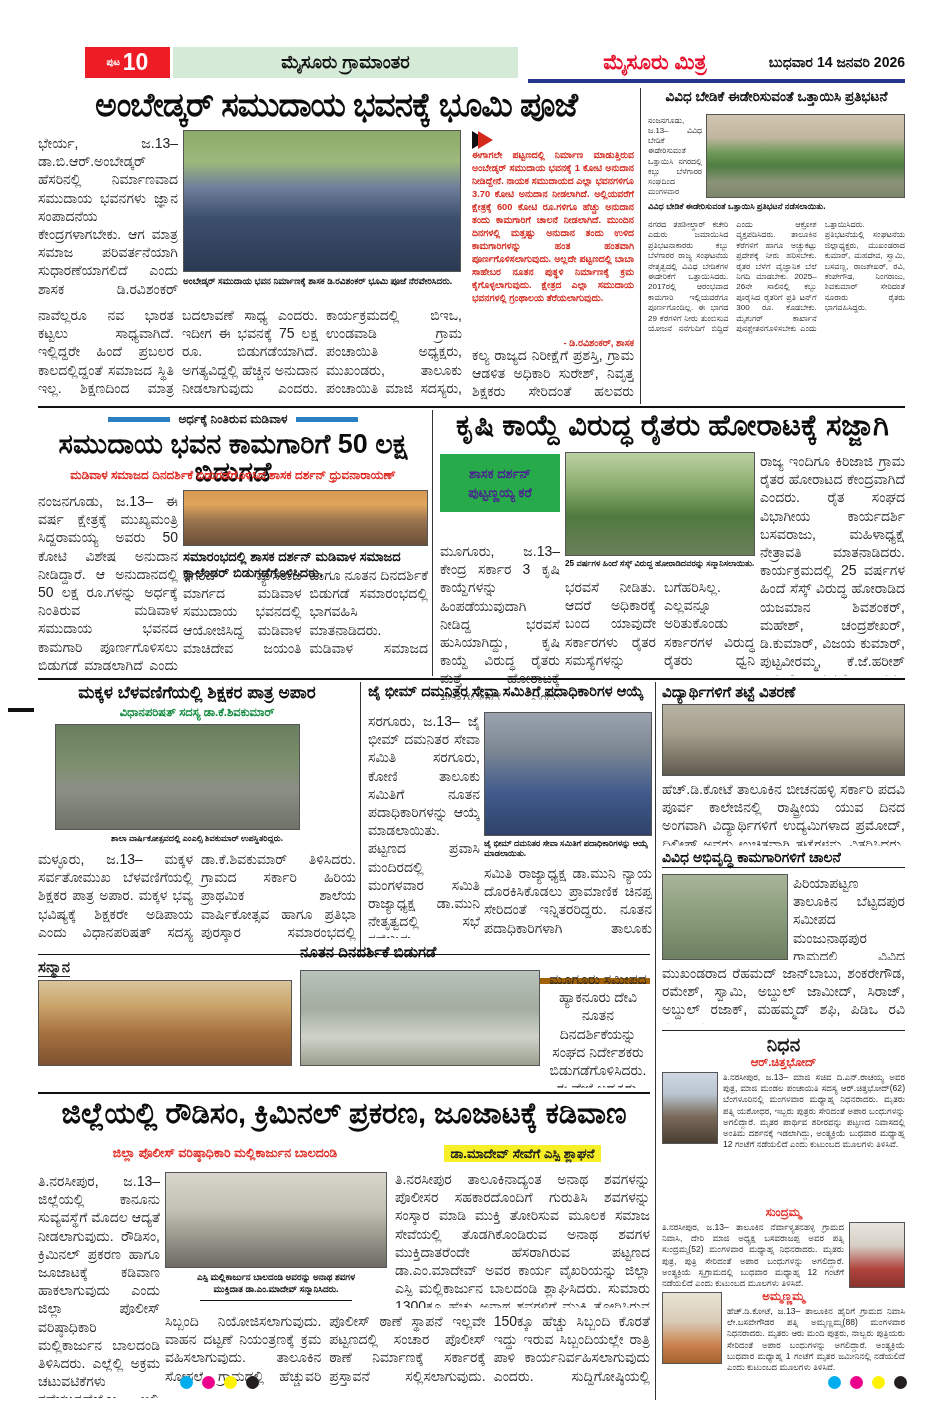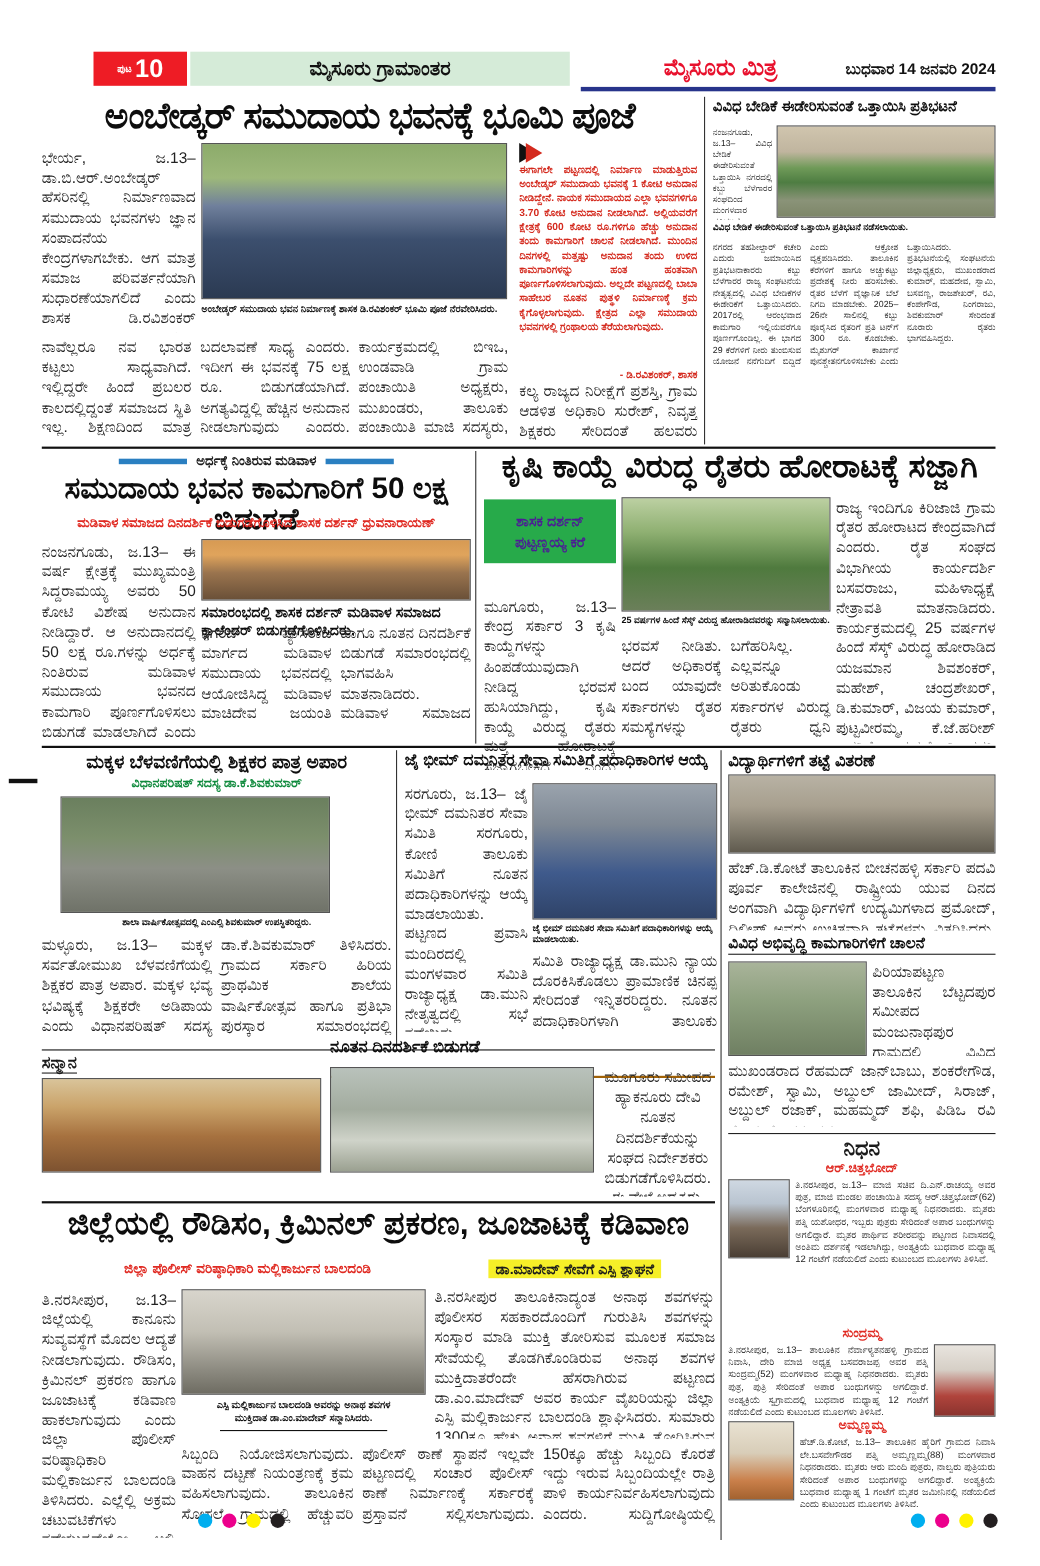--- a/index.html
+++ b/index.html
@@ -75,37 +75,37 @@
 <div class="page">
 
   <div class="abs page-badge" style="left:85px;top:47px;width:85px;height:31px;">
     <span class="lbl">ಪುಟ</span>
     <span class="num">10</span>
   </div>
   <div class="abs edition" style="left:173px;top:47px;width:345px;height:31px;">
     <span>ಮೈಸೂರು ಗ್ರಾಮಾಂತರ</span>
   </div>
   <div class="abs masthead" style="left:540px;top:50px;width:230px;">ಮೈಸೂರು ಮಿತ್ರ</div>
-  <div class="abs date" style="left:755px;top:54px;width:150px;">ಬುಧವಾರ 14 ಜನವರಿ 2024</div>
+  <div class="abs date" style="left:755px;top:54px;width:150px;">ಬುಧವಾರ 14 ಜನವರಿ 2026</div>
   <div class="abs blue-rule" style="left:528px;top:79px;width:377px;height:4px;"></div>
 
   <div class="abs hl hl-main" style="left:38px;top:88px;width:596px;">ಅಂಬೇಡ್ಕರ್ ಸಮುದಾಯ ಭವನಕ್ಕೆ ಭೂಮಿ ಪೂಜೆ</div>
   <div class="abs body-txt" style="left:38px;top:134px;width:140px;height:168px;">ಭೇರ್ಯ, ಜ.13– ಡಾ.ಬಿ.ಆರ್.ಅಂಬೇಡ್ಕರ್ ಹೆಸರಿನಲ್ಲಿ ನಿರ್ಮಾಣವಾದ ಸಮುದಾಯ ಭವನಗಳು ಜ್ಞಾನ ಸಂಪಾದನೆಯ ಕೇಂದ್ರಗಳಾಗಬೇಕು. ಆಗ ಮಾತ್ರ ಸಮಾಜ ಪರಿವರ್ತನೆಯಾಗಿ ಸುಧಾರಣೆಯಾಗಲಿದೆ ಎಂದು ಶಾಸಕ ಡಿ.ರವಿಶಂಕರ್ ತಿಳಿಸಿದರು. ತಾಲೂಕಿನ ಹೊಸ ಅಗ್ರಹಾರ ಗ್ರಾಮದಲ್ಲಿ ಮಂಗಳವಾರ ಹೋಬಳಿ ಮಟ್ಟದ ಸಂವಿಧಾನ ಶಿಲ್ಪಿ ಡಾ.ಬಿ.ಆರ್.ಅಂಬೇಡ್ಕರ್ ಸಮುದಾಯ ಭವನ ನಿರ್ಮಾಣ ಕಾಮಗಾರಿಗೆ ಭೂಮಿ ಪೂಜೆ ನೆರವೇರಿಸಿ ಮಾತನಾಡಿದರು.</div>
   <div class="abs photo ph-crowd" style="left:183px;top:130px;width:278px;height:142px;"></div>
   <div class="abs cap" style="left:183px;top:276px;width:278px;">ಅಂಬೇಡ್ಕರ್ ಸಮುದಾಯ ಭವನ ನಿರ್ಮಾಣಕ್ಕೆ ಶಾಸಕ ಡಿ.ರವಿಶಂಕರ್ ಭೂಮಿ ಪೂಜೆ ನೆರವೇರಿಸಿದರು.</div>
   <div class="abs" style="left:472px;top:130px;width:162px;">
     <span class="arrow arrow-k"></span><span class="arrow"></span>
     <div class="quote" style="height:188px;">ಈಗಾಗಲೇ ಪಟ್ಟಣದಲ್ಲಿ ನಿರ್ಮಾಣ ಮಾಡುತ್ತಿರುವ ಅಂಬೇಡ್ಕರ್ ಸಮುದಾಯ ಭವನಕ್ಕೆ 1 ಕೋಟಿ ಅನುದಾನ ನೀಡಿದ್ದೇನೆ. ನಾಯಕ ಸಮುದಾಯದ ಎಲ್ಲಾ ಭವನಗಳಿಗೂ 3.70 ಕೋಟಿ ಅನುದಾನ ನೀಡಲಾಗಿದೆ. ಅಲ್ಲಿಯವರೆಗೆ ಕ್ಷೇತ್ರಕ್ಕೆ 600 ಕೋಟಿ ರೂ.ಗಳಿಗೂ ಹೆಚ್ಚು ಅನುದಾನ ತಂದು ಕಾಮಗಾರಿಗೆ ಚಾಲನೆ ನೀಡಲಾಗಿದೆ. ಮುಂದಿನ ದಿನಗಳಲ್ಲಿ ಮತ್ತಷ್ಟು ಅನುದಾನ ತಂದು ಉಳಿದ ಕಾಮಗಾರಿಗಳನ್ನು ಹಂತ ಹಂತವಾಗಿ ಪೂರ್ಣಗೊಳಿಸಲಾಗುವುದು. ಅಲ್ಲದೇ ಪಟ್ಟಣದಲ್ಲಿ ಬಾಬಾ ಸಾಹೇಬರ ನೂತನ ಪುತ್ಥಳಿ ನಿರ್ಮಾಣಕ್ಕೆ ಕ್ರಮ ಕೈಗೊಳ್ಳಲಾಗುವುದು. ಕ್ಷೇತ್ರದ ಎಲ್ಲಾ ಸಮುದಾಯ ಭವನಗಳಲ್ಲಿ ಗ್ರಂಥಾಲಯ ತೆರೆಯಲಾಗುವುದು.</div>
     <div class="quote-attr">- ಡಿ.ರವಿಶಂಕರ್, ಶಾಸಕ</div>
   </div>
   <div class="abs body-txt cols3" style="left:38px;top:306px;width:424px;height:96px;">ನಾವೆಲ್ಲರೂ ನವ ಭಾರತ ಕಟ್ಟಲು ಸಾಧ್ಯವಾಗಿದೆ. ಇಲ್ಲಿದ್ದರೇ ಹಿಂದೆ ಪ್ರಬಲರ ಕಾಲದಲ್ಲಿದ್ದಂತೆ ಸಮಾಜದ ಸ್ಥಿತಿ ಇಲ್ಲ. ಶಿಕ್ಷಣದಿಂದ ಮಾತ್ರ ಬದಲಾವಣೆ ಸಾಧ್ಯ ಎಂದರು. ಇದೀಗ ಈ ಭವನಕ್ಕೆ 75 ಲಕ್ಷ ರೂ. ಬಿಡುಗಡೆಯಾಗಿದೆ. ಅಗತ್ಯವಿದ್ದಲ್ಲಿ ಹೆಚ್ಚಿನ ಅನುದಾನ ನೀಡಲಾಗುವುದು ಎಂದರು. ಕಾರ್ಯಕ್ರಮದಲ್ಲಿ ಬಿಇಒ, ಉಂಡವಾಡಿ ಗ್ರಾಮ ಪಂಚಾಯಿತಿ ಅಧ್ಯಕ್ಷರು, ಮುಖಂಡರು, ತಾಲೂಕು ಪಂಚಾಯಿತಿ ಮಾಜಿ ಸದಸ್ಯರು, ಗ್ರಾಮಸ್ಥರು ಹಾಜರಿದ್ದರು. ಡಿ.ಟಿಪ್ಪು, ಹೆಚ್.ಎಸ್.ನಂಜುಂಡಸ್ವಾಮಿ, ಮುಖಂಡರಾದ ಮಹದೇವ, ಸ್ವಾಮಿ, ಕುಮಾರ್, ಶಿವಣ್ಣ ಸೇರಿದಂತೆ ಗ್ರಾಮಸ್ಥರು ಉಪಸ್ಥಿತರಿದ್ದರು.</div>
   <div class="abs body-txt" style="left:472px;top:346px;width:162px;height:56px;">ಕಲ್ಯ ರಾಜ್ಯದ ನಿರೀಕ್ಷೆಗೆ ಪ್ರಶಸ್ತಿ, ಗ್ರಾಮ ಆಡಳಿತ ಅಧಿಕಾರಿ ಸುರೇಶ್, ನಿವೃತ್ತ ಶಿಕ್ಷಕರು ಸೇರಿದಂತೆ ಹಲವರು ಉಪಸ್ಥಿತರಿದ್ದರು.</div>
 
   <div class="abs divider-v" style="left:640px;top:88px;height:316px;"></div>
-  <div class="abs hl hl-15" style="left:648px;top:90px;width:257px;">ವಿವಿಧ ಬೇಡಿಕೆ ಈಡೇರಿಸುವಂತೆ ಒತ್ತಾಯಿಸಿ ಪ್ರತಿಭಟನೆ</div>
+  <div class="abs hl hl-15" style="left:648px;top:90px;width:257px;text-align:center;">ವಿವಿಧ ಬೇಡಿಕೆ ಈಡೇರಿಸುವಂತೆ ಒತ್ತಾಯಿಸಿ ಪ್ರತಿಭಟನೆ</div>
   <div class="abs body-txt" style="left:648px;top:116px;width:54px;height:84px;font-size:7.8px;">ನಂಜನಗೂಡು, ಜ.13– ವಿವಿಧ ಬೇಡಿಕೆ ಈಡೇರಿಸುವಂತೆ ಒತ್ತಾಯಿಸಿ ನಗರದಲ್ಲಿ ಕಬ್ಬು ಬೆಳೆಗಾರರ ಸಂಘದಿಂದ ಮಂಗಳವಾರ ಪ್ರತಿಭಟನೆ ನಡೆಸಲಾಯಿತು.</div>
   <div class="abs photo ph-protest" style="left:706px;top:114px;width:199px;height:84px;"></div>
   <div class="abs cap" style="left:648px;top:202px;width:257px;font-size:8.2px;">ವಿವಿಧ ಬೇಡಿಕೆ ಈಡೇರಿಸುವಂತೆ ಒತ್ತಾಯಿಸಿ ಪ್ರತಿಭಟನೆ ನಡೆಸಲಾಯಿತು.</div>
   <div class="abs body-txt cols3" style="left:648px;top:220px;width:257px;height:184px;font-size:8px;">ನಗರದ ತಹಶೀಲ್ದಾರ್ ಕಚೇರಿ ಎದುರು ಜಮಾಯಿಸಿದ ಪ್ರತಿಭಟನಾಕಾರರು ಕಬ್ಬು ಬೆಳೆಗಾರರ ರಾಜ್ಯ ಸಂಘಟನೆಯ ನೇತೃತ್ವದಲ್ಲಿ ವಿವಿಧ ಬೇಡಿಕೆಗಳ ಈಡೇರಿಕೆಗೆ ಒತ್ತಾಯಿಸಿದರು. 2017ರಲ್ಲಿ ಆರಂಭವಾದ ಕಾಮಗಾರಿ ಇಲ್ಲಿಯವರೆಗೂ ಪೂರ್ಣಗೊಂಡಿಲ್ಲ. ಈ ಭಾಗದ 29 ಕೆರೆಗಳಿಗೆ ನೀರು ತುಂಬಿಸುವ ಯೋಜನೆ ನನೆಗುದಿಗೆ ಬಿದ್ದಿದೆ ಎಂದು ಆಕ್ರೋಶ ವ್ಯಕ್ತಪಡಿಸಿದರು. ತಾಲೂಕಿನ ಕೆರೆಗಳಿಗೆ ಹಾಗೂ ಅಚ್ಚುಕಟ್ಟು ಪ್ರದೇಶಕ್ಕೆ ನೀರು ಹರಿಸಬೇಕು. ರೈತರ ಬೆಳೆಗೆ ವೈಜ್ಞಾನಿಕ ಬೆಲೆ ನಿಗದಿ ಮಾಡಬೇಕು. 2025–26ನೇ ಸಾಲಿನಲ್ಲಿ ಕಬ್ಬು ಪೂರೈಸಿದ ರೈತರಿಗೆ ಪ್ರತಿ ಟನ್‌ಗೆ 300 ರೂ. ಕೊಡಬೇಕು. ಮೈಶುಗರ್ ಕಾರ್ಖಾನೆ ಪುನಶ್ಚೇತನಗೊಳಿಸಬೇಕು ಎಂದು ಒತ್ತಾಯಿಸಿದರು. ಪ್ರತಿಭಟನೆಯಲ್ಲಿ ಸಂಘಟನೆಯ ಜಿಲ್ಲಾಧ್ಯಕ್ಷರು, ಮುಖಂಡರಾದ ಕುಮಾರ್, ಮಹದೇವ, ಸ್ವಾಮಿ, ಬಸವಣ್ಣ, ರಾಜಶೇಖರ್, ರವಿ, ಕೆಂಪೇಗೌಡ, ನಿಂಗರಾಜು, ಶಿವಕುಮಾರ್ ಸೇರಿದಂತೆ ನೂರಾರು ರೈತರು ಭಾಗವಹಿಸಿದ್ದರು.</div>
 
   <div class="abs divider-h" style="left:38px;top:406px;width:867px;height:2px;"></div>
 
   <div class="abs kicker" style="left:38px;top:412px;width:390px;">
     <span class="bar"></span>
     <span>ಅರ್ಧಕ್ಕೆ ನಿಂತಿರುವ ಮಡಿವಾಳ</span>
@@ -173,21 +173,21 @@
     <i style="background: rgb(0, 174, 239);"></i>
     <i style="background: rgb(236, 0, 140);"></i>
     <i style="background: rgb(255, 242, 0);"></i>
     <i style="background: rgb(35, 31, 32);"></i>
   </div>
 
   <div class="abs divider-h" style="left:38px;top:954px;width:612px;height:1px;"></div>
   <div class="abs" style="left:38px;top:958px;width:318px;font-weight:bold;font-size:15px;border-bottom:1px solid #222;display:inline-block;width:auto;">ಸನ್ಮಾನ</div>
   <div class="abs photo ph-sanmana" style="left:38px;top:980px;width:254px;height:86px;"></div>
 
-  <div class="abs hl hl-15" style="left:300px;top:944px;width:350px;font-size:15px;border-bottom:2px solid #a16207;padding-bottom:18px;">ನೂತನ ದಿನದರ್ಶಿಕೆ ಬಿಡುಗಡೆ</div>
+  <div class="abs hl hl-15" style="left:300px;top:944px;width:350px;font-size:15px;border-bottom:6px solid #a16207;padding-bottom:18px;">ನೂತನ ದಿನದರ್ಶಿಕೆ ಬಿಡುಗಡೆ</div>
   <div class="abs photo ph-calendar" style="left:300px;top:970px;width:240px;height:96px;"></div>
   <div class="abs body-txt" style="left:546px;top:970px;width:104px;height:118px;text-align:center;">ಮೂಗೂರು ಸಮೀಪದ ಹ್ಯಾಕನೂರು ದೇವಿ ನೂತನ ದಿನದರ್ಶಿಕೆಯನ್ನು ಸಂಘದ ನಿರ್ದೇಶಕರು ಬಿಡುಗಡೆಗೊಳಿಸಿದರು. ಈ ವೇಳೆ ಅಧ್ಯಕ್ಷರು, ನಿರ್ದೇಶಕ ಮುಲ್ಲೇಶ್, ಶಿವಮಲ್ಲಪ್ಪ, ಮಲ್ಲಿಕಾರ್ಜುನಸ್ವಾಮಿ, ಬಸವರಾಜು, ಬಸವಯ್ಯ, ಶೇಖರಪ್ಪ, ಗೌರಮ್ಮ, ಹೃದ್ಯಮ್ಮ ಇತರರಿದ್ದರು.</div>
 
   <div class="abs divider-h" style="left:38px;top:1092px;width:612px;height:2px;"></div>
   <div class="abs hl" style="left:38px;top:1098px;width:612px;font-size:29px;">ಜಿಲ್ಲೆಯಲ್ಲಿ ರೌಡಿಸಂ, ಕ್ರಿಮಿನಲ್ ಪ್ರಕರಣ, ಜೂಜಾಟಕ್ಕೆ ಕಡಿವಾಣ</div>
   <div class="abs sub-red" style="left:60px;top:1146px;width:330px;font-size:12.5px;">ಜಿಲ್ಲಾ ಪೊಲೀಸ್ ವರಿಷ್ಠಾಧಿಕಾರಿ ಮಲ್ಲಿಕಾರ್ಜುನ ಬಾಲದಂಡಿ</div>
   <div class="abs yellow-head" style="left:395px;top:1146px;width:255px;">
     <span>ಡಾ.ಮಾದೇವ್ ಸೇವೆಗೆ ಎಸ್ಪಿ ಶ್ಲಾಘನೆ</span>
   </div>
   <div class="abs body-txt" style="left:38px;top:1172px;width:122px;height:226px;">ತಿ.ನರಸೀಪುರ, ಜ.13– ಜಿಲ್ಲೆಯಲ್ಲಿ ಕಾನೂನು ಸುವ್ಯವಸ್ಥೆಗೆ ಮೊದಲ ಆದ್ಯತೆ ನೀಡಲಾಗುವುದು. ರೌಡಿಸಂ, ಕ್ರಿಮಿನಲ್ ಪ್ರಕರಣ ಹಾಗೂ ಜೂಜಾಟಕ್ಕೆ ಕಡಿವಾಣ ಹಾಕಲಾಗುವುದು ಎಂದು ಜಿಲ್ಲಾ ಪೊಲೀಸ್ ವರಿಷ್ಠಾಧಿಕಾರಿ ಮಲ್ಲಿಕಾರ್ಜುನ ಬಾಲದಂಡಿ ತಿಳಿಸಿದರು. ಎಲ್ಲೆಲ್ಲಿ ಅಕ್ರಮ ಚಟುವಟಿಕೆಗಳು ನಡೆಯುತ್ತವೆಯೋ ಅಲ್ಲಿ ದಿಢೀರ್ ದಾಳಿ ನಡೆಸಿ ಕ್ರಮ ಕೈಗೊಳ್ಳಲಾಗುವುದು. ಸಾರ್ವಜನಿಕರು ಪೊಲೀಸರಿಗೆ ಮಾಹಿತಿ ನೀಡಿ ಸಹಕರಿಸಬೇಕು. ಮಾಹಿತಿ ನೀಡಿದವರ ಹೆಸರನ್ನು ಗೌಪ್ಯವಾಗಿ ಇಡಲಾಗುವುದು ಎಂದು ಹೇಳಿದರು. ಪ್ರವಾಸಿ ತಾಣಗಳಿಗೆ ಅವಶ್ಯಕತೆಗೆ ತಕ್ಕಂತೆ ಸಿಬ್ಬಂದಿ ನಿಯೋಜಿಸಲಾಗುವುದು.</div>

